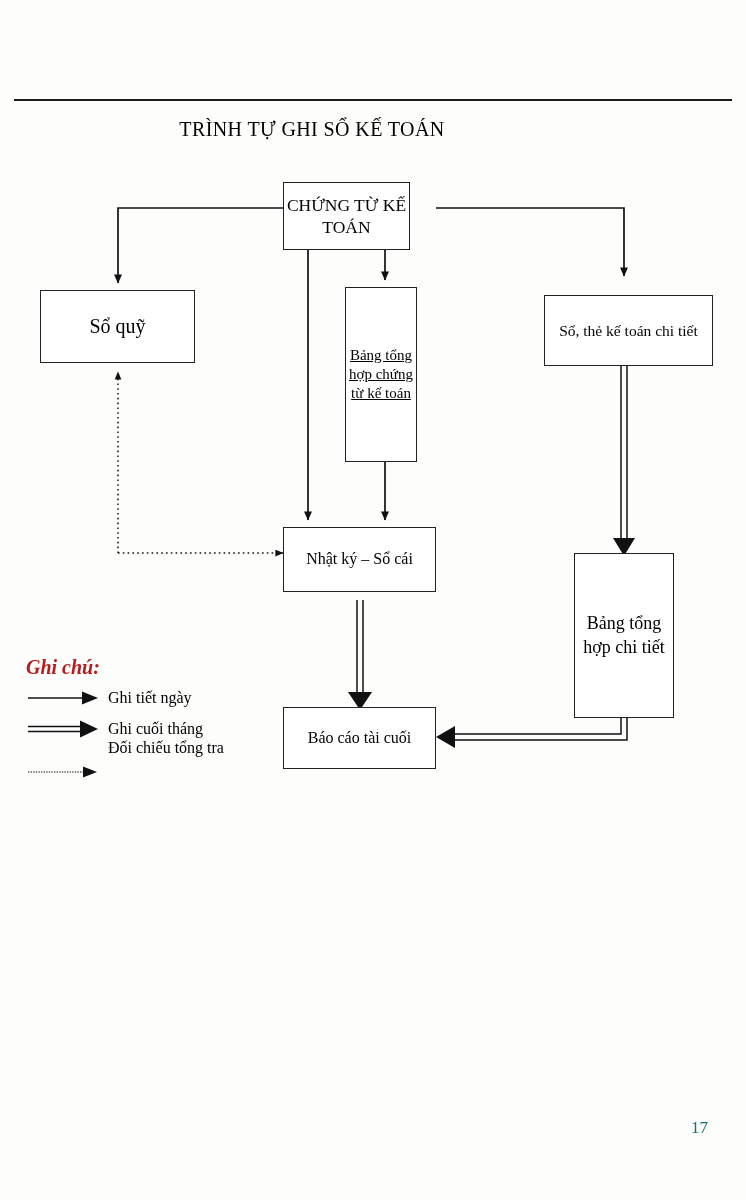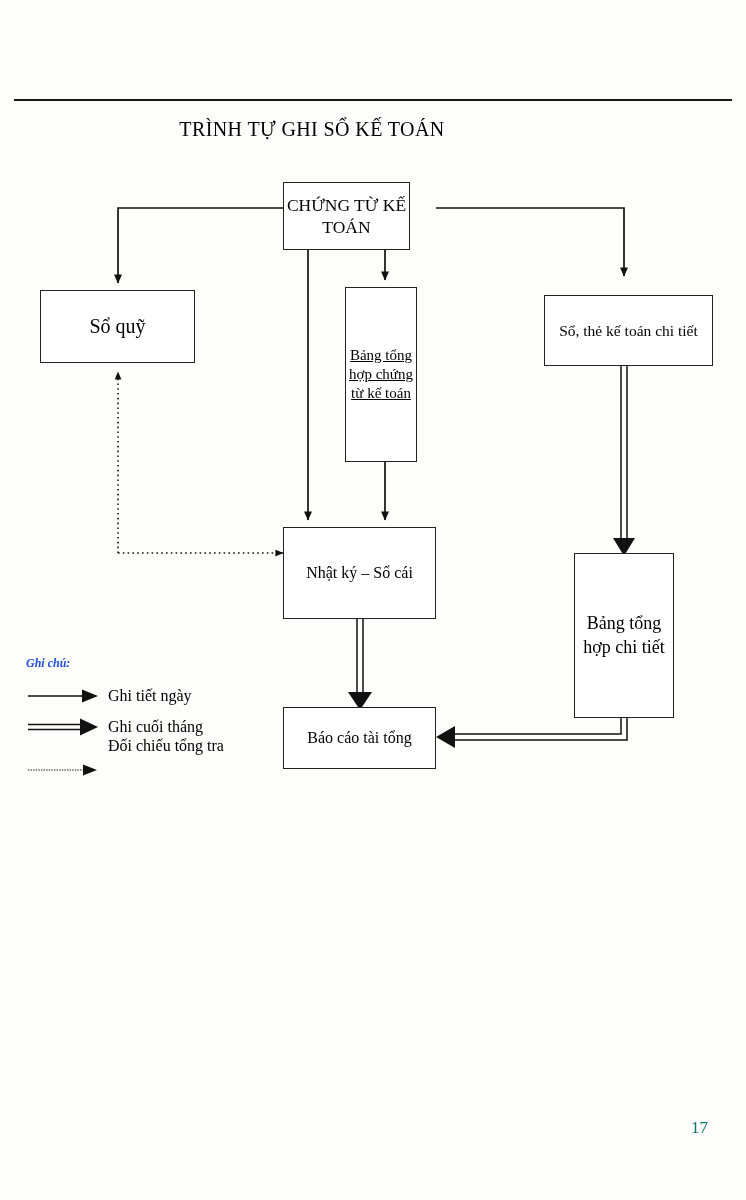--- a/index.html
+++ b/index.html
@@ -68,21 +68,21 @@
     text-align: center;
     font-family: "Liberation Serif", "DejaVu Serif", serif;
     color: #000;
     line-height: 1.28;
   }
 
   #box-chungtu  { left: 283px; top: 182px; width: 127px; height: 68px;  font-size: 17.5px; }
   #box-soquy    { left: 40px;  top: 290px; width: 155px; height: 73px;  font-size: 20px; }
   #box-bangth   { left: 345px; top: 287px; width: 72px;  height: 175px; font-size: 15px; text-decoration: underline; }
   #box-sothe    { left: 544px; top: 283px; width: 169px; height: 71px;  font-size: 15.5px; margin-top: 12px; }
-  #box-nhatky   { left: 283px; top: 527px; width: 153px; height: 92px;  font-size: 16px; }
+  #box-nhatky   { left: 283px; top: 527px; width: 153px; height: 65px;  font-size: 16px; }
   #box-bangct   { left: 574px; top: 553px; width: 100px; height: 165px; font-size: 18px; }
   #box-baocao   { left: 283px; top: 707px; width: 153px; height: 62px;  font-size: 16px; }
 
   
   #wires {
     position: absolute;
     left: 0;
     top: 0;
     width: 746px;
     height: 1200px;
@@ -93,23 +93,23 @@
   #legend {
     position: absolute;
     left: 26px;
     top: 656px;
     width: 250px;
   }
   .legend-title {
     font-family: "Liberation Serif", "DejaVu Serif", serif;
     font-weight: bold;
     font-style: italic;
-    font-size: 12px;
-    color: #1d4ed8;
-    margin-bottom: 16px;
+    font-size: 20px;
+    color: #b91c1c;
+    margin-bottom: 10px;
   }
   .legend-row {
     position: relative;
     height: 31px;
   }
   .legend-label {
     position: absolute;
     left: 82px;
     top: 0;
     font-family: "Liberation Serif", "DejaVu Serif", serif;
@@ -205,21 +205,21 @@
   <div class="box" id="box-sothe">
     <span>Sổ, thẻ kế toán chi tiết</span>
   </div>
   <div class="box" id="box-nhatky">
     <span>Nhật ký – Sổ cái</span>
   </div>
   <div class="box" id="box-bangct">
     <span>Bảng tổng hợp chi tiết</span>
   </div>
   <div class="box" id="box-baocao">
-    <span>Báo cáo tài tổng</span>
+    <span>Báo cáo tài cuối</span>
   </div>
 
   <div id="legend">
     <div class="legend-title">Ghi chú:</div>
 
     <div class="legend-row">
       <svg class="legend-art" viewBox="0 0 74 24">
         <line x1="2" y1="9" x2="58" y2="9" stroke="#111" stroke-width="1.6"></line>
         <polygon points="72,9 56,2.5 56,15.5" fill="#111"></polygon>
       </svg>

